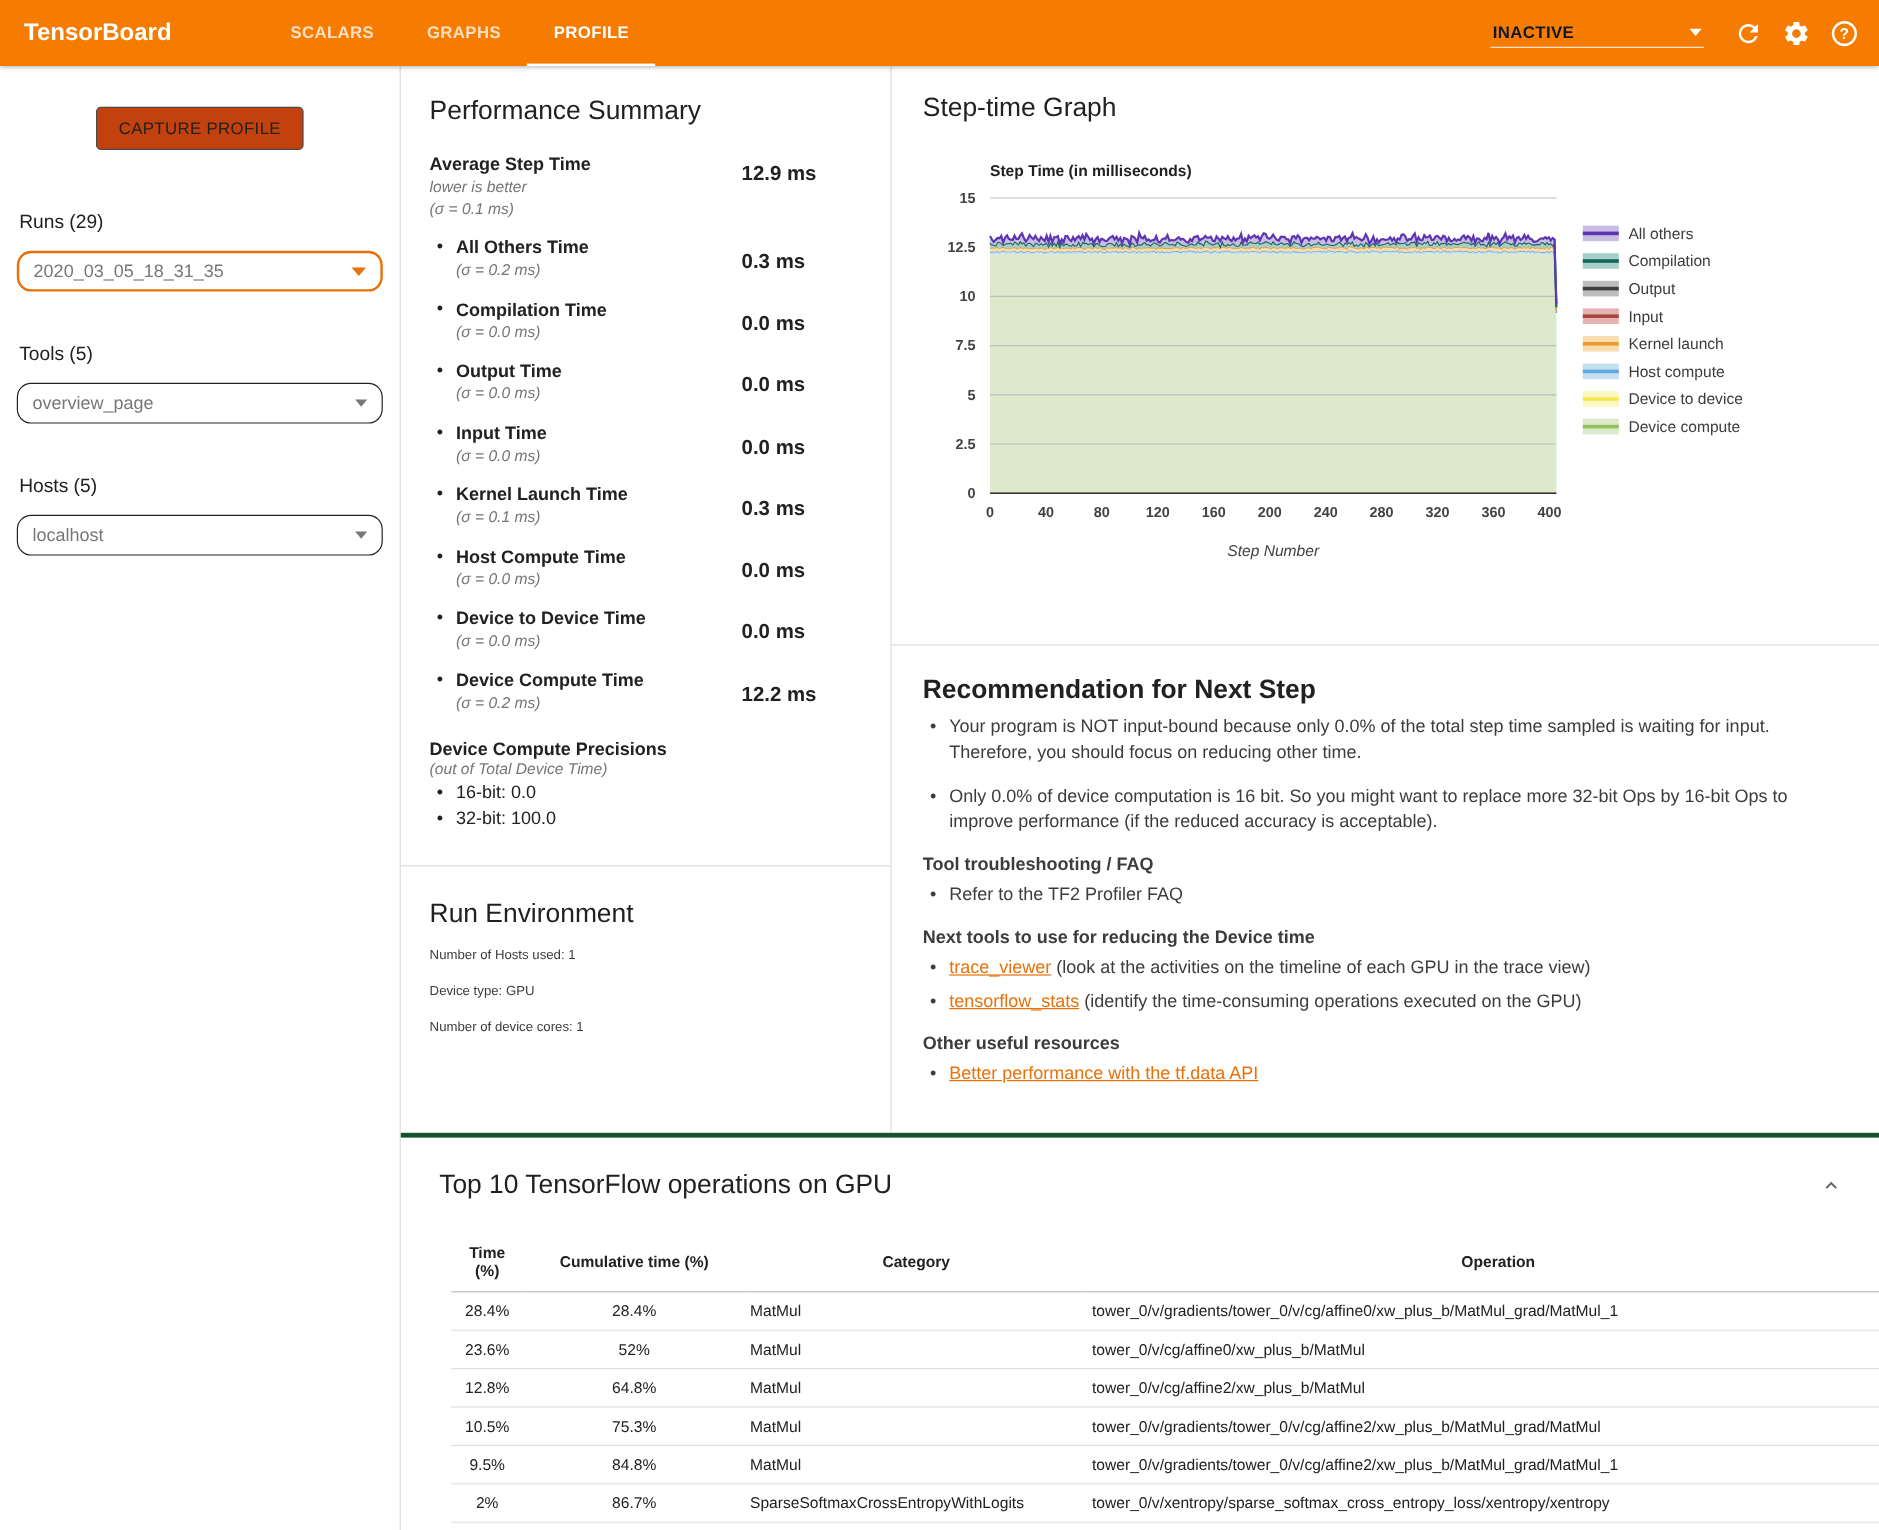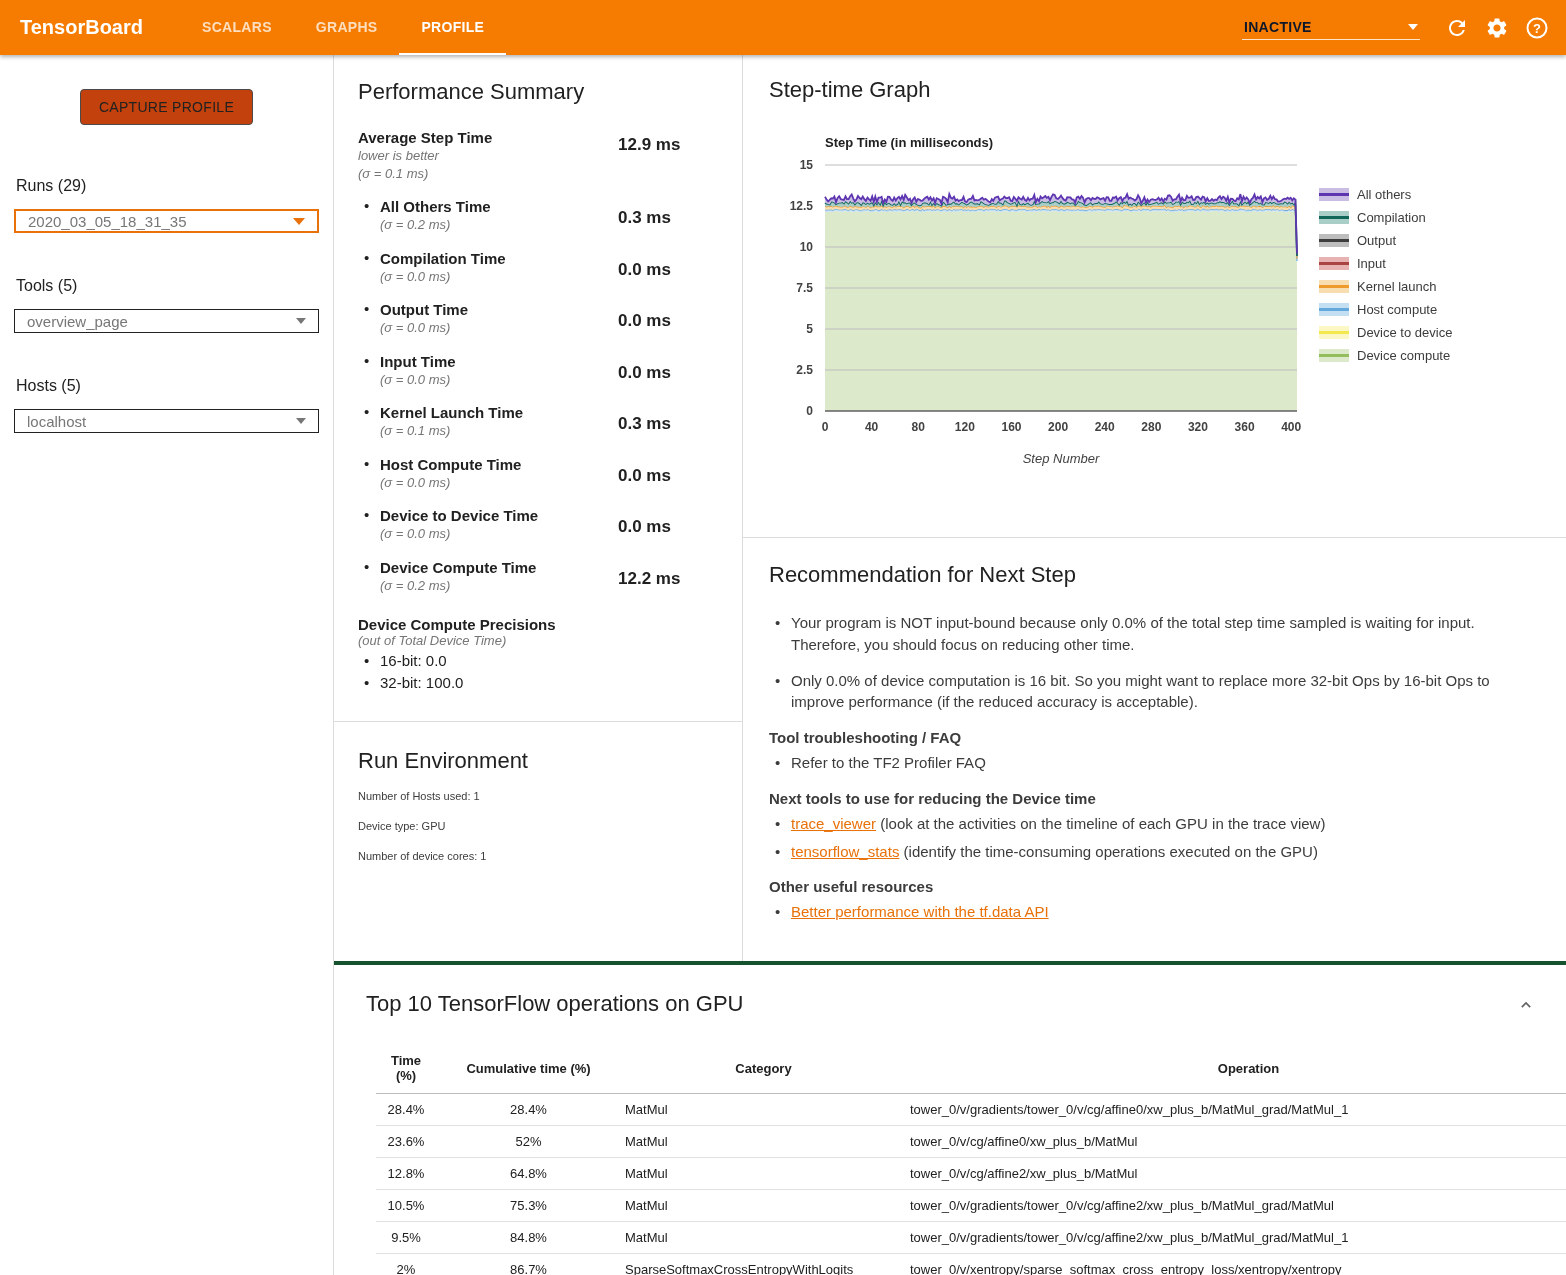--- a/index.html
+++ b/index.html
@@ -2,21 +2,21 @@
 <html><head>
 <meta charset="utf-8">
 <style>
   * { margin:0; padding:0; box-sizing:border-box; }
   html,body { background:#fff; font-family:"Liberation Sans", sans-serif; color:#212121; }
   .app { width:1566px; }
 
   
   header.topbar {
     height:55px; background:#f57c00; display:flex; align-items:stretch;
-    box-shadow:0 2px 4px rgba(0,0,0,.3); position:relative; z-index:5;
+    box-shadow:0 2px 4px rgba(0,0,0,.3); position:relative; z-index:5;gap:40px;
   }
   .brand { color:#fff; font-size:20px; font-weight:bold; align-self:center; padding-left:20px; width:180px; }
   .tabs { display:flex; align-items:stretch; }
   .tab { display:flex; align-items:center; padding:0 22px; font-size:14px; letter-spacing:.3px;
          color:rgba(255,255,255,.75); cursor:pointer; border-bottom:2px solid transparent; font-weight:bold; }
   .tab.active { color:#fff; border-bottom-color:#fff; }
   .topbar-right { margin-left:auto; display:flex; align-items:center; padding-right:16px; gap:14px; }
   .inactive-select { display:flex; align-items:center; justify-content:space-between; width:178px;
         border-bottom:1px solid rgba(255,255,255,.8); padding:4px 2px; color:#0f172a; font-size:14px;
         font-weight:bold; letter-spacing:.3px; cursor:pointer; margin-right:10px; }
@@ -30,21 +30,21 @@
   .content { flex:1; min-width:0; }
   .columns { display:flex; border-bottom:4px solid #14532d; }
   .left-col { width:409px; flex:none; border-right:1px solid #dcdcdc; display:flex; flex-direction:column; }
   .right-col { flex:1; min-width:0; display:flex; flex-direction:column; }
 
   
   .capture-btn { display:block; margin:14px auto 52px; padding:9px 18px; background:#c2410c;
         border:1px solid #4a4a4a; border-radius:4px; font-size:14px; letter-spacing:.3px;
         color:#212121; cursor:pointer; font-family:inherit; }
   .sel-label { font-size:16px; color:#212121; margin:0 0 14px 2px; }
-  .select-box { height:24px; border:1px solid #222; border-radius:0; display:flex; align-items:center;
+  .select-box { height:34px; border:1px solid #222; border-radius:12px; display:flex; align-items:center;
         justify-content:space-between; padding:0 12px; font-size:15px; color:#777; cursor:pointer;
         margin-bottom:44px; background:#fff; }
   .select-box.hl { border:2px solid #e8710a; }
   .caret-down-g { width:0; height:0; border-left:5px solid transparent; border-right:5px solid transparent;
         border-top:6px solid #777; }
   .caret-down-o { width:0; height:0; border-left:6px solid transparent; border-right:6px solid transparent;
         border-top:7px solid #e8710a; }
 
   
   h2.sec-title { font-size:22px; font-weight:400; color:#212121; }
@@ -77,21 +77,21 @@
   .graph-sec h2 { margin-bottom:26px; }
   .chart-wrap { display:flex; align-items:flex-start; }
   .legend { margin-top:58px; margin-left:10px; }
   .legend-item { display:flex; align-items:center; margin-bottom:8px; }
   .legend-swatch { width:30px; height:13px; margin-right:8px; position:relative; flex:none; }
   .legend-swatch .mid { position:absolute; left:0; right:0; top:5px; height:3px; }
   .legend-label { font-size:13px; color:#3c3c3c; }
 
   
   .rec { padding:24px 26px; }
-  .rec h2 { margin-bottom:24px; }
+  .rec h2 { margin-bottom:7px;font-weight:bold; }
   .rec ul { list-style:none; margin-bottom:14px; }
   .rec li { font-size:15px; color:#3c3c3c; line-height:1.45; padding-left:22px; position:relative; margin-bottom:14px; max-width:780px; }
   .rec li::before { content:"•"; position:absolute; left:6px; color:#3c3c3c; }
   .rec-subhead { font-size:15px; font-weight:bold; color:#3c3c3c; margin:16px 0 6px; }
   .rec a { color:#e8710a; text-decoration:underline; cursor:pointer; }
 
   
   .topops { padding:26px 32px 10px; position:relative; }
   .topops h2 { margin-bottom:28px; }
   .collapse-btn { position:absolute; right:30px; top:30px; cursor:pointer; }

